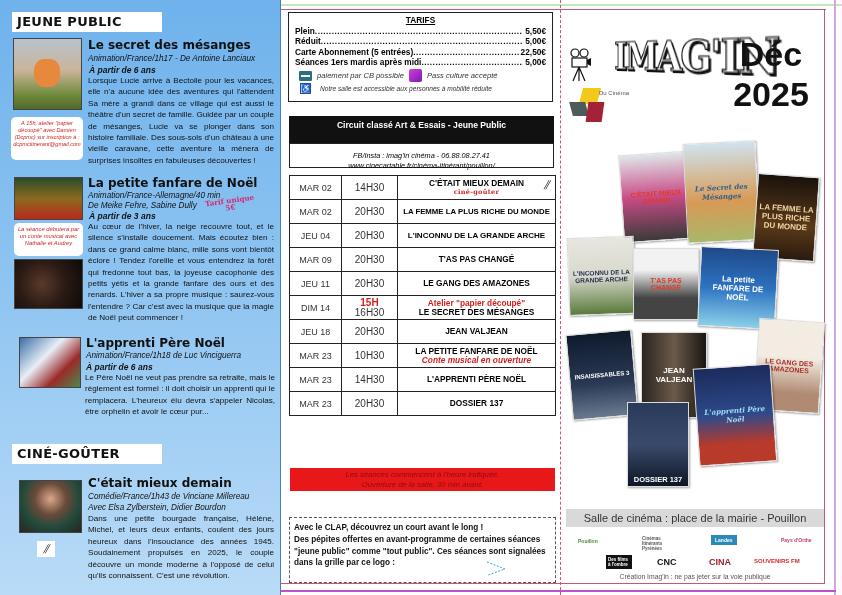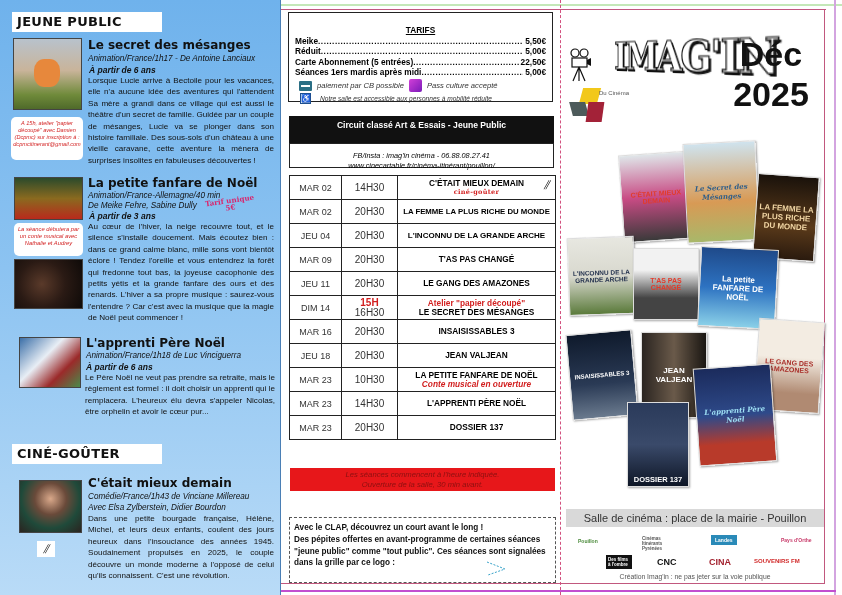--- a/index.html
+++ b/index.html
@@ -13,21 +13,21 @@
 .fdesc{position:absolute;font-size:8.1px;line-height:11.4px;color:#111;text-align:justify}
 .note{position:absolute;background:#fff;border-radius:5px;color:#d21f1f;font-style:italic;font-size:5.6px;line-height:7px;text-align:center;padding:3px 2px}
 .stamp{position:absolute;color:#d8266e;font-family:"DejaVu Serif",serif;font-weight:bold;font-size:7.2px;transform:rotate(-8deg);text-align:center;line-height:7px}
 .guide-top{position:absolute;left:281px;top:0;width:561px;height:6px;border-bottom:2px solid #c4e8b8}
 .guide-pink{position:absolute;left:281px;top:9px;width:545px;height:1px;background:#c1587e}
 .guide-r1{position:absolute;left:824px;top:9px;width:1px;height:574px;background:#c1587e}
 .guide-r2{position:absolute;left:834px;top:0;width:2px;height:595px;background:#d3a4e0}
 .guide-bot1{position:absolute;left:281px;top:583px;width:544px;height:1px;background:#c1587e}
 .guide-bot2{position:absolute;left:281px;top:590px;width:555px;height:2px;background:#c24fd0}
 .dash-v{position:absolute;left:560px;top:0;width:0;height:595px;border-left:1px dashed #d2507e}
-.tarifs{position:absolute;left:288px;top:12px;width:265px;height:90px;border:1.5px solid #222;padding:12px 6px}
+.tarifs{position:absolute;left:288px;top:12px;width:265px;height:90px;border:1.5px solid #222;padding:2px 6px}
 .tarifs .th{text-align:center;font-weight:bold;font-size:8.3px;text-decoration:underline;margin-bottom:1px}
 .trow{display:flex;font-weight:bold;font-size:8.3px;line-height:10.3px;white-space:nowrap;overflow:hidden}
 .trow .l{flex:0 0 auto}
 .trow .d{flex:1 1 auto;overflow:hidden;letter-spacing:0.5px}
 .trow .p{flex:0 0 auto;padding-left:2px}
 .ticon-row{display:flex;align-items:center;font-style:italic;font-size:7.6px;color:#333;margin-top:2px;gap:5px}
 .icb{width:13px;height:10px;background:#2b6f85;display:inline-block;border-radius:1px;position:relative}
 .icb:after{content:"";position:absolute;left:2px;top:4px;width:9px;height:2px;background:#fff}
 .ipass{width:13px;height:13px;background:linear-gradient(135deg,#d23fd8,#7a1ab8);display:inline-block;border-radius:2px}
 .iacc{width:11px;height:11px;border:1px solid #1d4f8e;background:#e8f1fb;color:#1d4f8e;font-size:8px;line-height:9px;text-align:center;display:inline-block;font-style:normal}
@@ -106,21 +106,21 @@
 <div class="guide-pink"></div>
 <div class="guide-r1"></div>
 <div class="guide-r2"></div>
 <div class="guide-bot1"></div>
 <div class="guide-bot2"></div>
 <div class="dash-v"></div>
 
 <div class="tarifs">
   <div class="th">TARIFS</div>
   <div class="trow">
-      <span class="l">Meike</span>
+      <span class="l">Plein</span>
       <span class="d">..........................................................................................</span>
       <span class="p">5,50€</span>
     </div>
   <div class="trow">
       <span class="l">Réduit</span>
       <span class="d">..........................................................................................</span>
       <span class="p">5,00€</span>
     </div>
   <div class="trow">
       <span class="l">Carte Abonnement (5 entrées)</span>
@@ -180,25 +180,20 @@
   <tr>
         <td class="d">JEU 11</td>
         <td class="t">20H30</td>
         <td class="f">LE GANG DES AMAZONES</td>
       </tr>
   <tr>
     <td class="d">DIM 14</td>
     <td class="t"><span class="red-sub red-bold">15H</span><span>16H30</span></td>
     <td class="f"><span class="red-sub">Atelier "papier découpé"</span><span>LE SECRET DES MÉSANGES</span></td>
   </tr>
-  <tr>
-        <td class="d">MAR 16</td>
-        <td class="t">20H30</td>
-        <td class="f">INSAISISSABLES 3</td>
-      </tr>
   <tr>
         <td class="d">JEU 18</td>
         <td class="t">20H30</td>
         <td class="f">JEAN VALJEAN</td>
       </tr>
   <tr>
     <td class="d">MAR 23</td>
     <td class="t">10H30</td>
     <td class="f"><span>LA PETITE FANFARE DE NOËL</span><span class="red-sub ital">Conte musical en ouverture</span></td>
   </tr>

